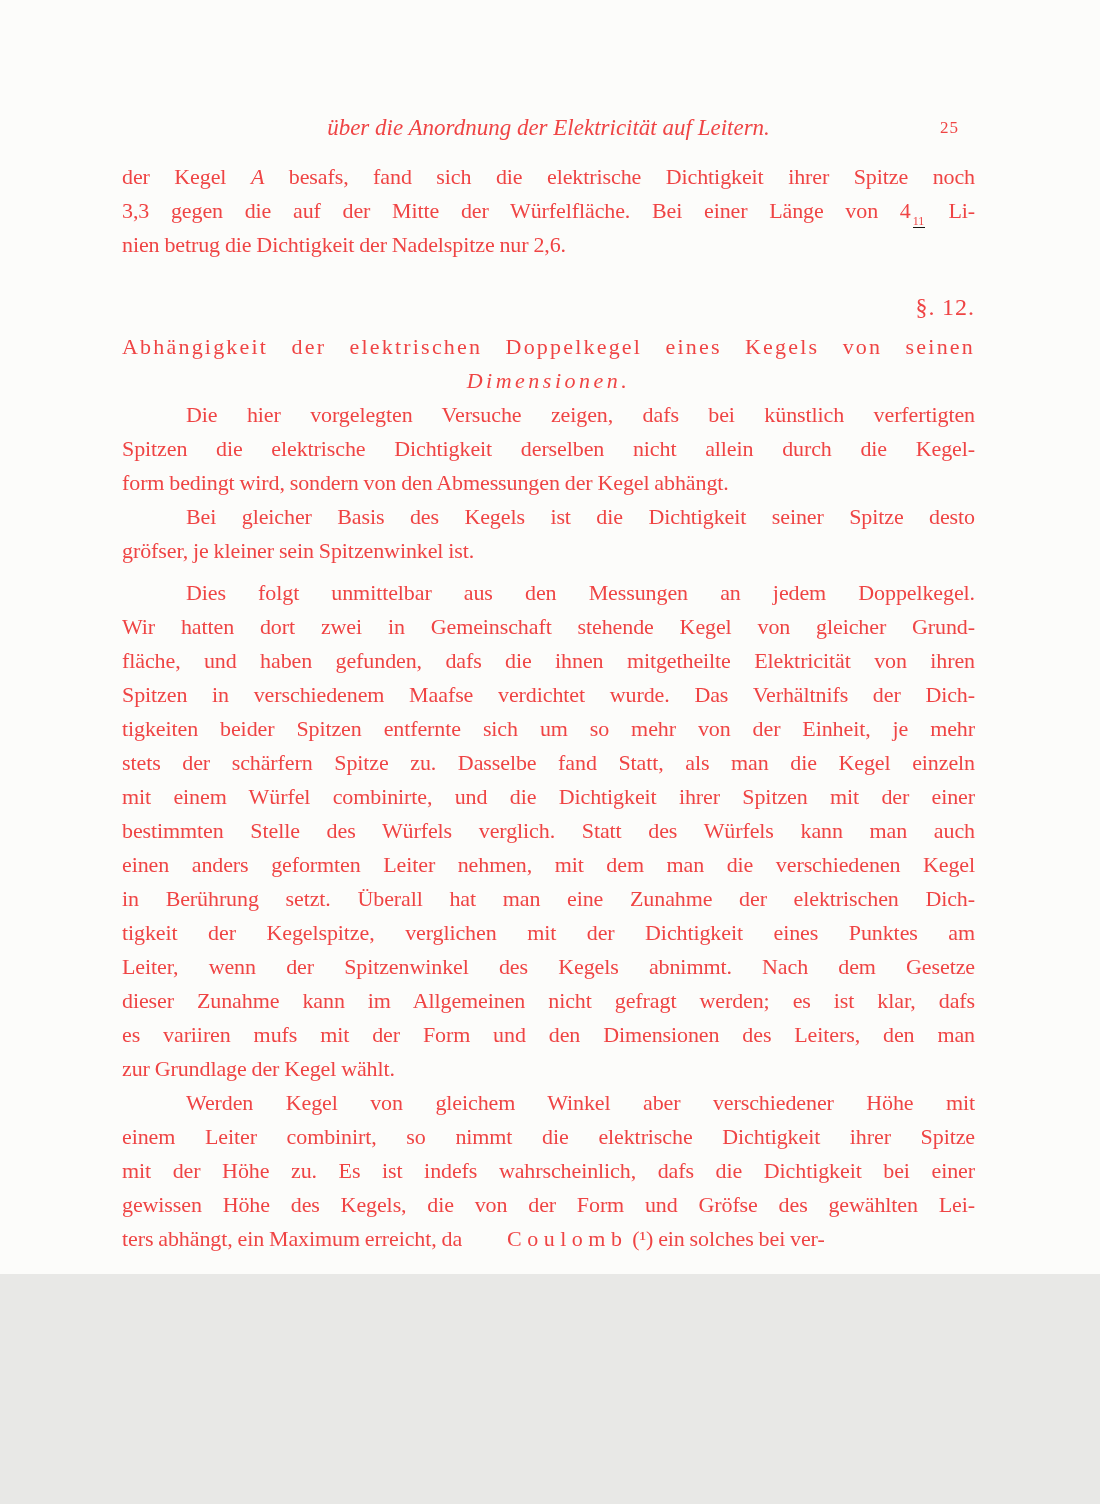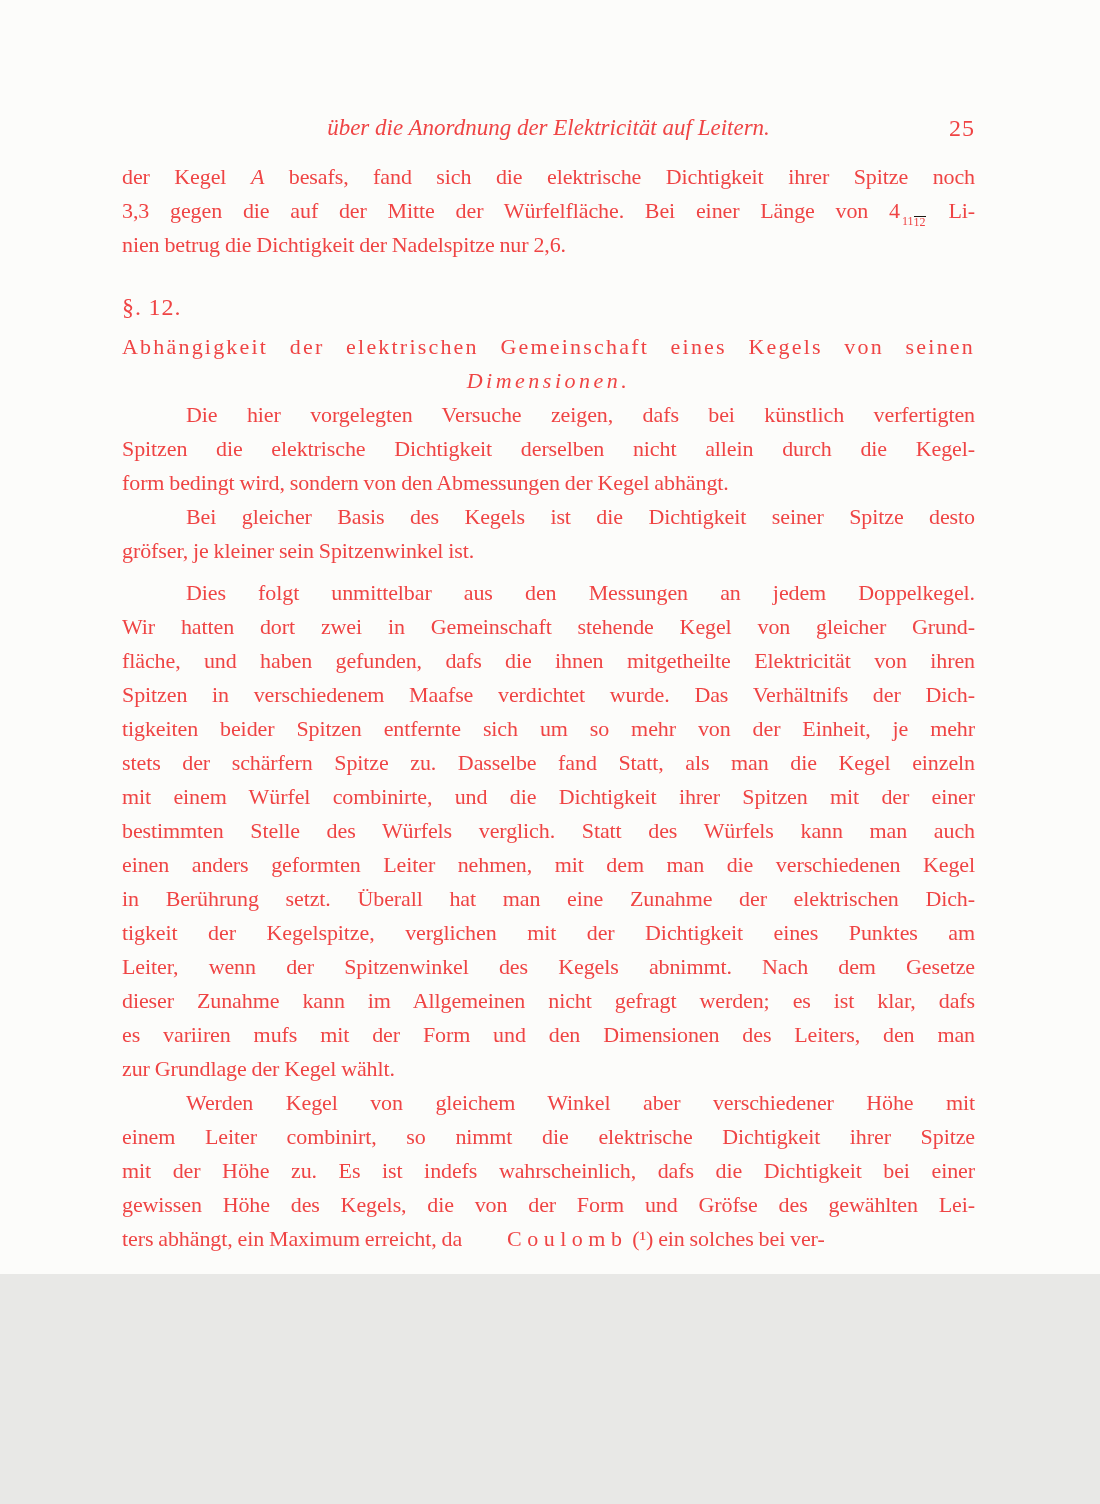--- a/index.html
+++ b/index.html
@@ -14,45 +14,45 @@
   }
   .col{position:absolute;left:122px;width:853px;}
 
   
   .running-header{
     top:112px;height:34px;
     font-style:italic;font-size:23px;line-height:32px;
     text-align:center;
   }
   .page-number{
-    position:absolute;right:0;top:0;
-    font-style:normal;font-size:24px;letter-spacing:1px;font-family:Liberation Serif, serif;
+    position:absolute;right:16px;top:0;
+    font-style:normal;font-size:17px;letter-spacing:1px;font-family:Liberation Serif, serif;
   }
 
   
   .bodytext{top:160px;font-size:22px;line-height:34px;letter-spacing:-0.1px;word-spacing:-0.5px;}
   .para{margin:0;}
   .tline{text-align:justify;text-align-last:justify;height:34px;overflow:hidden;}
   .tline.last{text-align-last:left;}
   .para.indent .tline:first-child{text-indent:64px;}
 
   .section-mark{
     margin-top:28px;
-    text-align:left;font-size:24px;line-height:34px;letter-spacing:1px;
+    text-align:right;font-size:24px;line-height:34px;letter-spacing:1px;
   }
   .section-heading{margin-top:6px;font-size:22px;line-height:34px;}
   .head1{letter-spacing:2.2px;text-align:justify;text-align-last:justify;word-spacing:2px;}
   .head2{letter-spacing:3.5px;text-align:center;font-style:italic;}
 
   .seg-it{font-style:italic;}
   .seg-rm{font-style:normal;}
   .seg-sp{letter-spacing:5.5px;margin-left:40px;}
 
   .frac{
-    display:inline-flex;
+    display:inline-flex;flex-direction:column;
     text-align:center;vertical-align:-7px;
     font-size:12px;line-height:11px;letter-spacing:0;word-spacing:0;
     margin:0 2px;
   }
   .frac .den{border-top:1.5px solid #1b1610;}
 
   
   .rule{position:absolute;left:118px;width:864px;top:1304px;height:3px;background:#181410;}
   .footnote{
     position:absolute;left:128px;top:1324px;width:700px;
@@ -81,21 +81,21 @@
         <div class="tline"><span>3,3 gegen die auf der Mitte der Würfelfläche.  Bei einer Länge von 4</span><span class="frac">
             <span class="num">11</span>
             <span class="den">12</span>
           </span><span> Li-</span></div>
         <div class="tline last"><span>nien betrug die Dichtigkeit der Nadelspitze nur 2,6.</span></div>
       </div>
 
     <div class="section-mark">§. 12.</div>
 
     <div class="section-heading">
-      <div class="head1">Abhängigkeit der elektrischen Gemeinschaft eines Kegels von seinen</div>
+      <div class="head1">Abhängigkeit der elektrischen Doppelkegel eines Kegels von seinen</div>
       <div class="head2">Dimensionen.</div>
     </div>
 
     <div class="para indent">
         <div class="tline"><span>Die hier vorgelegten Versuche zeigen, dafs bei künstlich verfertigten</span></div>
         <div class="tline"><span>Spitzen die elektrische Dichtigkeit derselben nicht allein durch die Kegel-</span></div>
         <div class="tline last"><span>form bedingt wird, sondern von den Abmessungen der Kegel abhängt.</span></div>
       </div>
     <div class="para indent">
         <div class="tline"><span>Bei gleicher Basis des Kegels ist die Dichtigkeit seiner Spitze desto</span></div>

